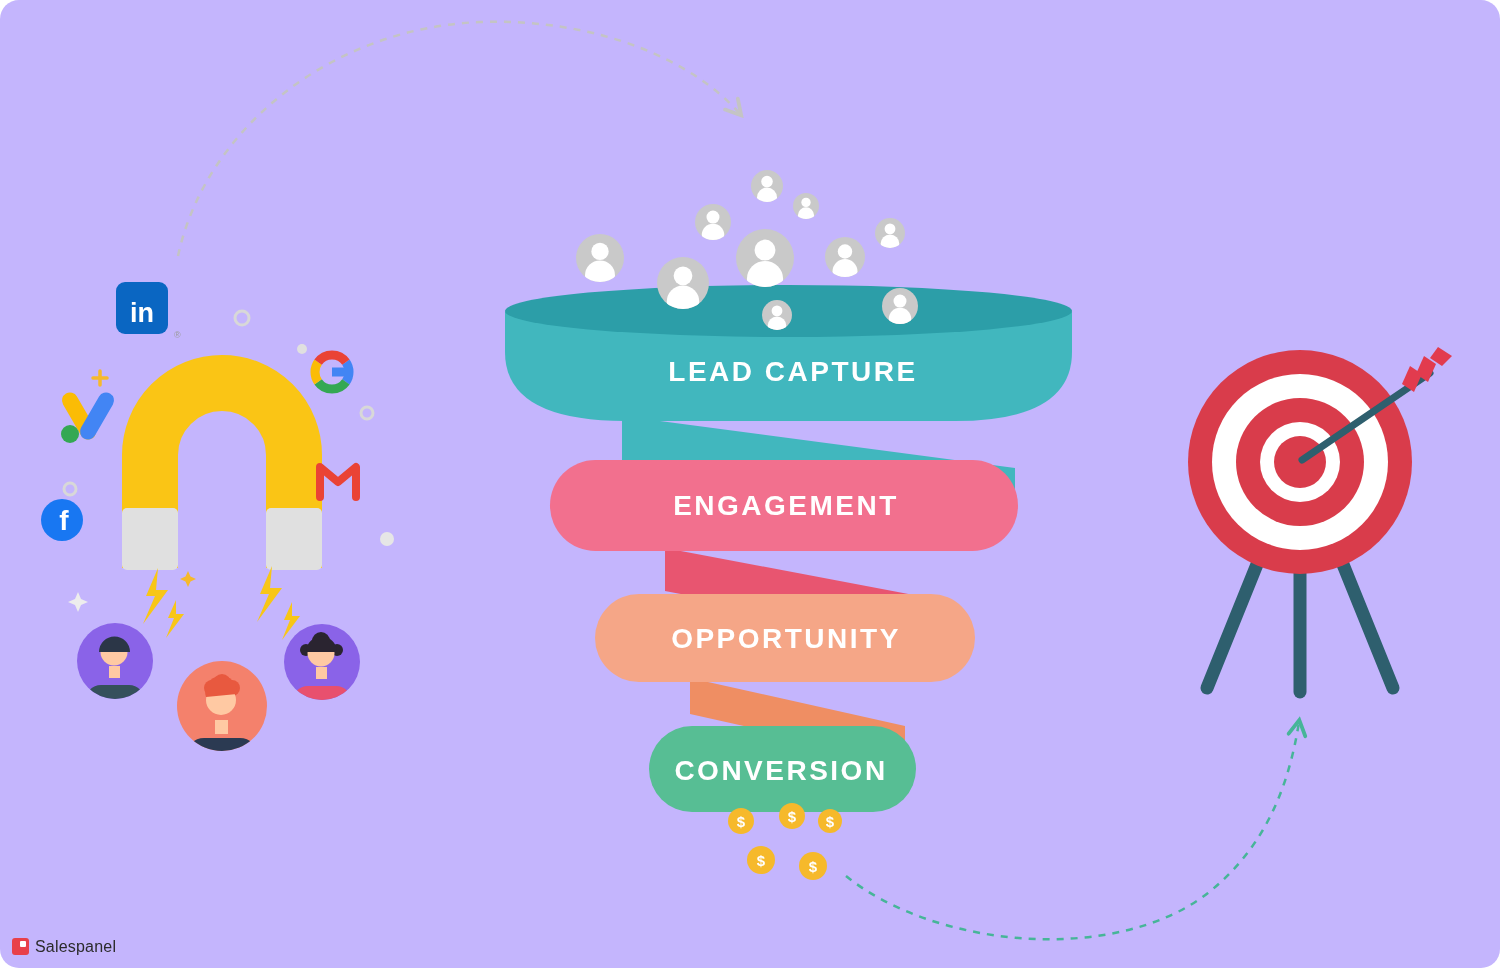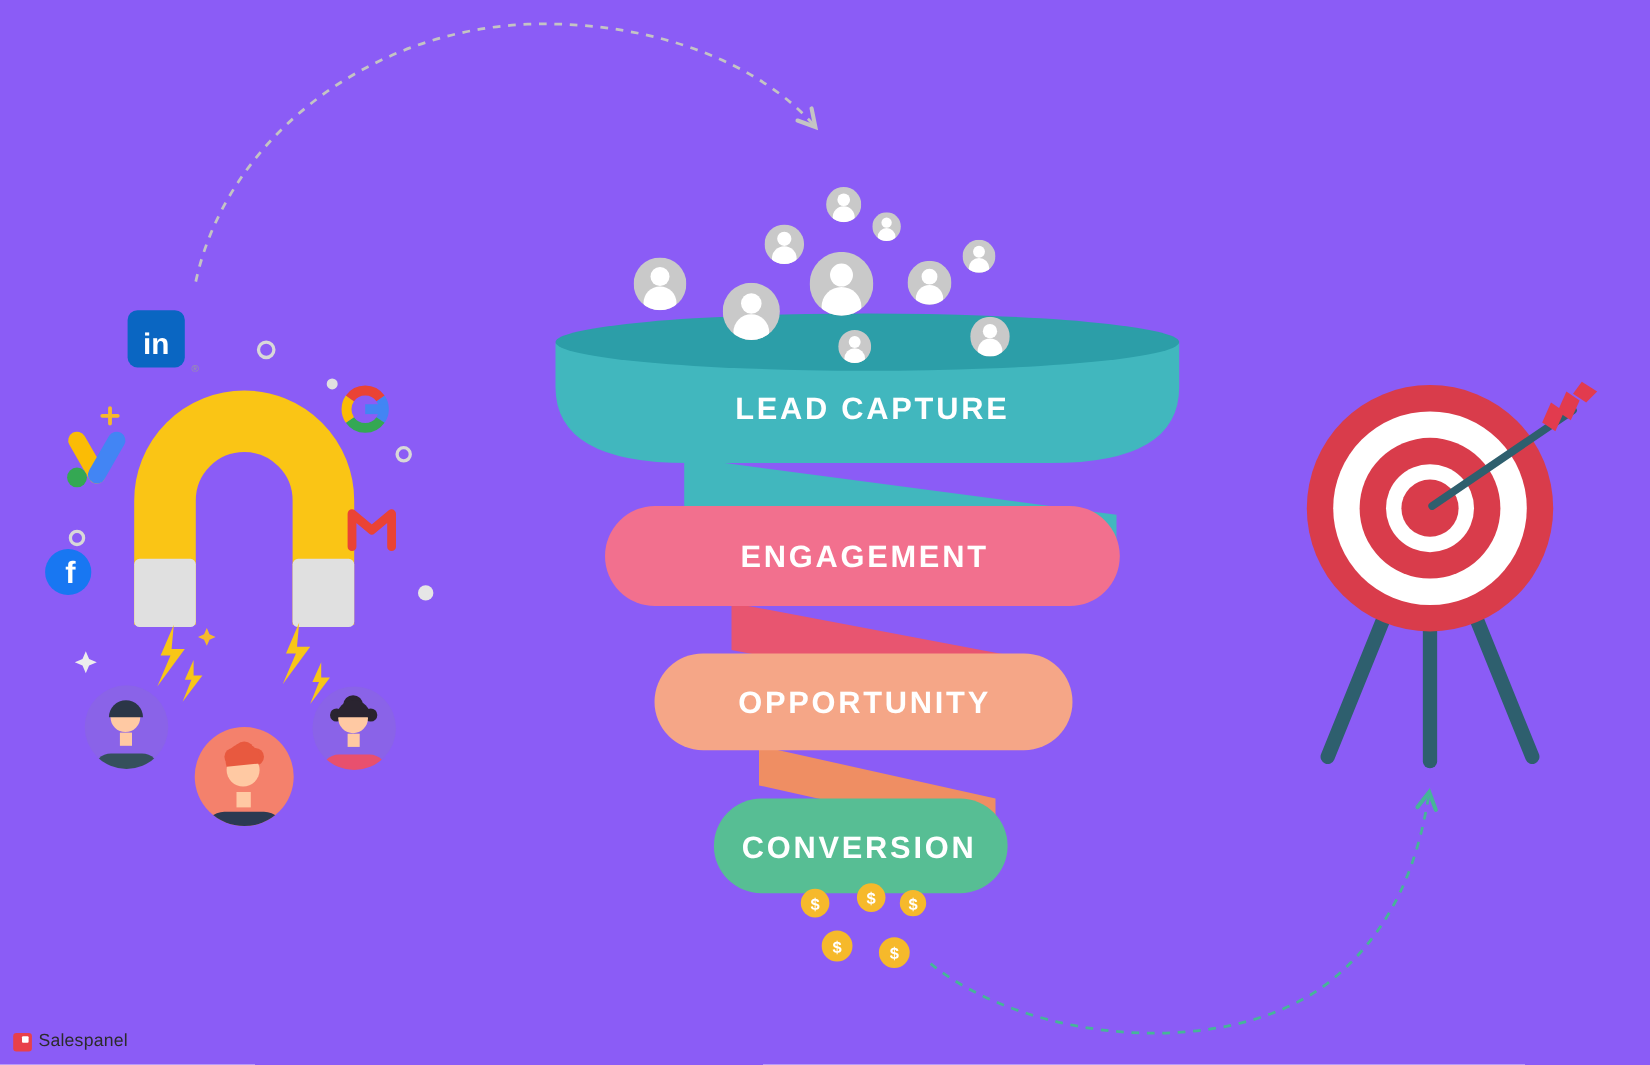--- a/index.html
+++ b/index.html
@@ -1,25 +1,25 @@
 <!DOCTYPE html>
 <html><head>
 <meta charset="utf-8">
 <style>
   html,body{margin:0;padding:0;background:#ffffff;}
-  #canvas{position:relative;width:1500px;height:968px;background:#8b5cf6;overflow:hidden;
-          font-family:"Liberation Sans", sans-serif;}
+  #canvas{position:relative;width:1500px;height:968px;background:#c4b5fd;overflow:hidden;
+          font-family:"Liberation Sans", sans-serif;border-radius:19px;}
   #scene{position:absolute;left:0;top:0;}
   .stage-label{font-family:"Liberation Sans", sans-serif;font-weight:bold;font-size:28px;
                letter-spacing:2.5px;fill:#ffffff;}
   .coin-label{font-family:"Liberation Sans", sans-serif;font-weight:bold;font-size:15px;fill:#ffffff;}
   .li-label{font-family:"Liberation Sans", sans-serif;font-weight:bold;font-size:27px;fill:#ffffff;}
   .li-reg{font-family:"Liberation Sans", sans-serif;font-size:9px;fill:#9b9b9b;}
   .fb-label{font-family:"Liberation Sans", sans-serif;font-weight:bold;font-size:28px;fill:#ffffff;}
-  #logo{position:absolute;left:12px;bottom:12px;display:flex;align-items:center;gap:6px;}
+  #logo{position:absolute;left:12px;bottom:12px;display:flex;align-items:flex-start;gap:6px;}
   #logo .mark{width:17px;height:17px;background:#e8404a;border-radius:3px;position:relative;}
   #logo .mark .notch{position:absolute;right:3px;top:3px;width:6px;height:6px;background:#ffffff;border-radius:1px;}
   #logo .word{font-size:16px;color:#2b2b2b;font-weight:500;letter-spacing:0.2px;}
 </style>
 </head>
 <body>
 
 <div id="canvas">
 
 <svg id="scene" width="1500" height="968" viewBox="0 0 1500 968" xmlns="http://www.w3.org/2000/svg">

